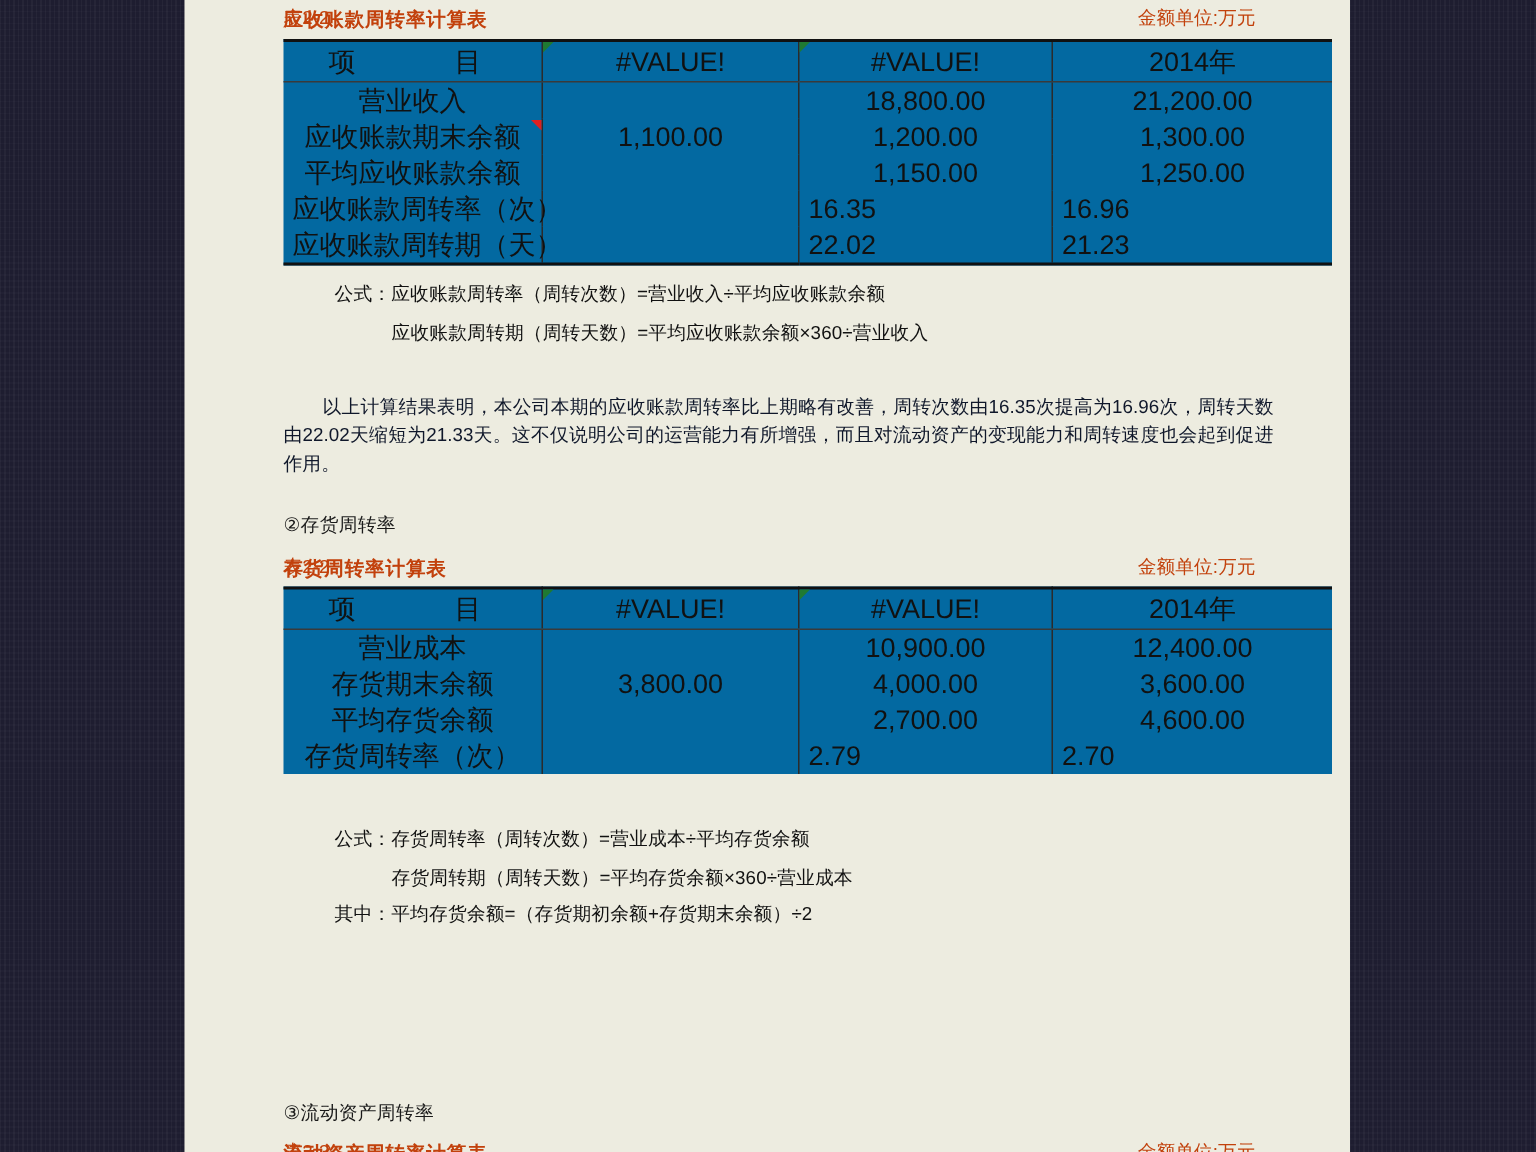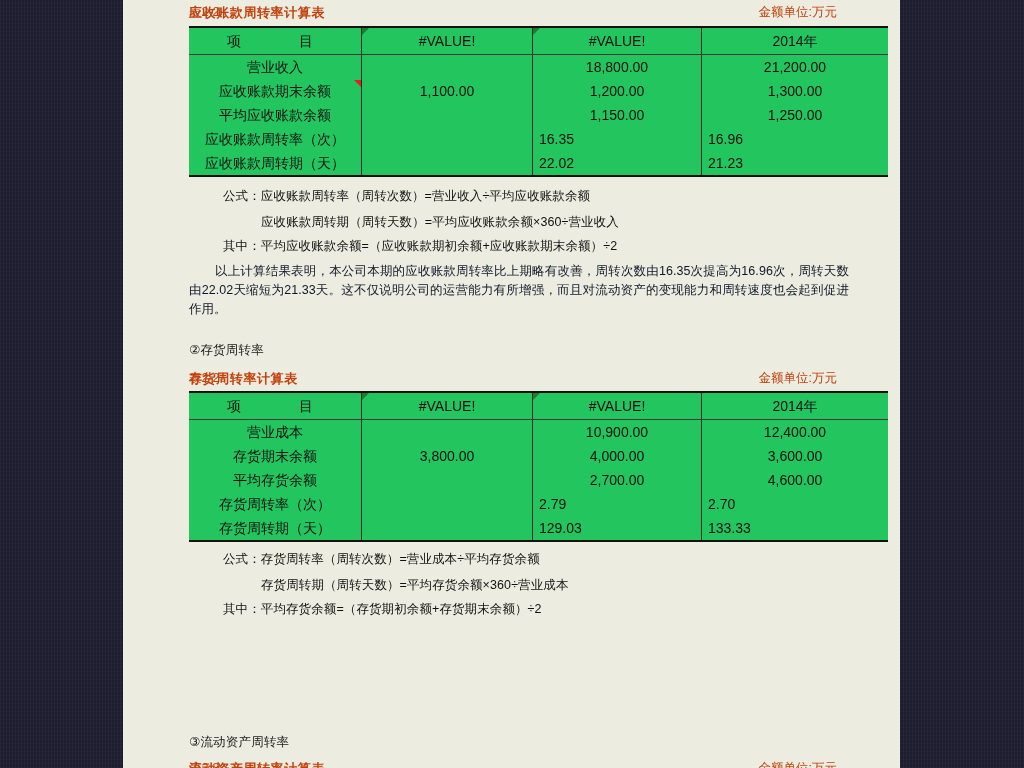--- a/index.html
+++ b/index.html
@@ -74,23 +74,23 @@
     white-space: nowrap;
   }
 
   
   .xtable {
     position: absolute;
     left: 66px;
     width: 648px;
     border-collapse: collapse;
     table-layout: fixed;
-    font-size: 14px;
+    font-size: 18px;
     color: #111;
-    background: #22c55e;
+    background: #0369a1;
   }
   .xtable td {
     padding: 0 6px;
     height: 24px;
     line-height: 24px;
     border-left: 1px solid #2b2b2b;
     white-space: nowrap;
     position: relative;
     overflow: visible;
   }
@@ -199,21 +199,20 @@
       <td class="c0 item">应收账款周转期（天）</td>
       <td class="num-r"></td>
       <td class="num-r">22.02</td>
       <td class="num-r">21.23</td>
     </tr>
   </tbody>
       </table>
 
   <div class="formula-line" style="left:100px; top:188px;">公式：应收账款周转率（周转次数）=营业收入÷平均应收账款余额</div>
   <div class="formula-line" style="left:138px; top:214px;">应收账款周转期（周转天数）=平均应收账款余额×360÷营业收入</div>
-  <div class="formula-line" style="left:100px; top:238px;">其中：平均应收账款余额=（应收账款期初余额+应收账款期末余额）÷2</div>
 
   <div class="para" style="top:262px;">以上计算结果表明，本公司本期的应收账款周转率比上期略有改善，周转次数由16.35次提高为16.96次，周转天数由22.02天缩短为21.33天。这不仅说明公司的运营能力有所增强，而且对流动资产的变现能力和周转速度也会起到促进作用。</div>
 
   <div class="section-label" style="left:66px; top:342px;">②存货周转率</div>
 
   <div class="tbl-caption-row" style="top:370px;">
     <span class="cap-left">表2-2</span>
     <span class="cap-center">存货周转率计算表</span>
     <span class="cap-right">金额单位:万元</span>
   </div>
@@ -243,26 +242,20 @@
       <td class="num-c"></td>
       <td class="num-c">2,700.00</td>
       <td class="num-c">4,600.00</td>
     </tr>
     <tr>
       <td class="c0 item">存货周转率（次）</td>
       <td class="num-r"></td>
       <td class="num-r">2.79</td>
       <td class="num-r">2.70</td>
     </tr>
-    <tr class="last">
-      <td class="c0 item">存货周转期（天）</td>
-      <td class="num-r"></td>
-      <td class="num-r">129.03</td>
-      <td class="num-r">133.33</td>
-    </tr>
   </tbody>
       </table>
 
   <div class="formula-line" style="left:100px; top:551px;">公式：存货周转率（周转次数）=营业成本÷平均存货余额</div>
   <div class="formula-line" style="left:138px; top:577px;">存货周转期（周转天数）=平均存货余额×360÷营业成本</div>
   <div class="formula-line" style="left:100px; top:601px;">其中：平均存货余额=（存货期初余额+存货期末余额）÷2</div>
 
 
   <div class="section-label" style="left:66px; top:734px;">③流动资产周转率</div>
 

